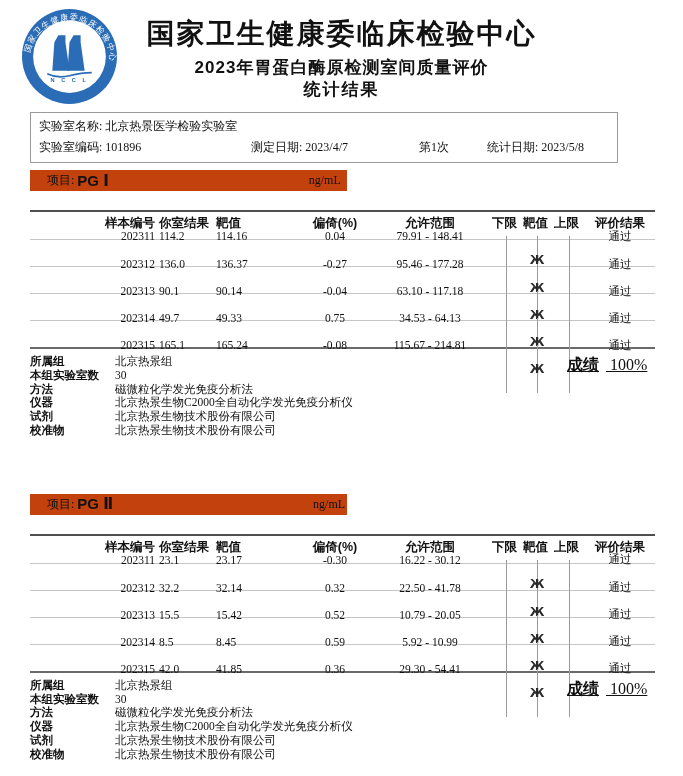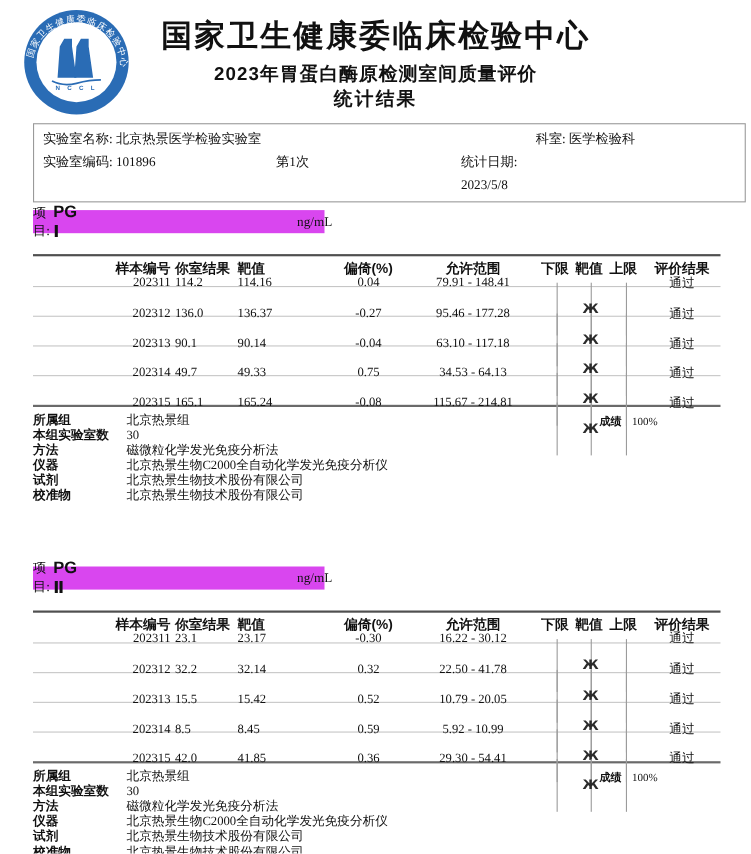--- a/index.html
+++ b/index.html
@@ -24,31 +24,31 @@
     font-family: "Liberation Sans","DejaVu Sans",sans-serif;
     font-size: 17px; font-weight: bold; letter-spacing: 1px; line-height: 23px; margin-top: 4px;
   }
   .report-subtitle {
     font-family: "Liberation Sans","DejaVu Sans",sans-serif;
     font-size: 17px; font-weight: bold; letter-spacing: 2px; line-height: 21px;
   }
 
   
   .info-box {
-    margin: 12px 3px 0 30px; width: 648px;
+    margin: 12px 3px 0 30px; width: 588px;
     border: 1px solid #9a9a9a; padding: 3px 0 4px 8px;
   }
   .info-row { display: grid; grid-template-columns: 212px 168px 68px 1fr; line-height: 21px; }
   .info-name { grid-column: 1 / span 3; }
   .ilabel { }
 
   
   .item-bar {
-    margin-left: 30px; margin-top: 7px; width: 265px; height: 21px;
-    background: #d946ef; display: flex; align-items: center; padding-left: 0;
+    margin-left: 30px; margin-top: 7px; width: 317px; height: 21px;
+    background: #c2410c; display: flex; align-items: center; padding-left: 17px;
   }
   .item-label { font-size: 12px; }
   .item-name {
     font-family: "Liberation Sans","DejaVu Sans",sans-serif;
     font-weight: bold; font-size: 15px; margin-left: 3px;
   }
   .item-unit { margin-left: 200px; font-size: 12px; }
 
   
   .rtable { margin-left: 30px; width: 625px; }
@@ -89,22 +89,23 @@
   }
 
   
   .sec-footer { position: relative; margin: 6px 0 0 30px; width: 625px; }
   .f-row { display: grid; grid-template-columns: 85px 1fr; line-height: 13.8px; font-size: 11.5px; }
   .f-label {
     font-family: Liberation Mono, monospace;
     font-weight: bold; font-size: 11.5px;
   }
   .score {
-    position: absolute; top: 0; left: 515px; white-space: nowrap;
-    font-size: 10px;
+    position: absolute; top: 0; left: 537px; white-space: nowrap;
+    font-size: 16px;
+    text-decoration: underline;
   }
   .score-label {
     font-family: "Liberation Sans","DejaVu Sans",sans-serif;
     font-weight: bold; margin-right: 7px;
   }
   .section2 { margin-top: 56px; }
 </style>
 </head>
 <body>
 
@@ -135,29 +136,29 @@
       <div class="report-subtitle">统计结果</div>
     </div>
   </div>
 
   <div class="info-box">
     <div class="info-row">
       <div class="info-name">
         <span class="ilabel">实验室名称:</span>
         <span>北京热景医学检验实验室</span>
       </div>
-      <div>
-        <span class="ilabel">科室:</span>
-        <span>医学检验科</span>
-      </div>
     </div>
     <div class="info-row">
       <div>
         <span class="ilabel">实验室编码:</span>
         <span>101896</span>
+      </div>
+      <div>
+        <span class="ilabel">测定日期:</span>
+        <span>2023/4/7</span>
       </div>
       <div>
         <span>第1次</span>
       </div>
       <div>
         <span class="ilabel">统计日期:</span>
         <span>2023/5/8</span>
       </div>
     </div>
   </div>

